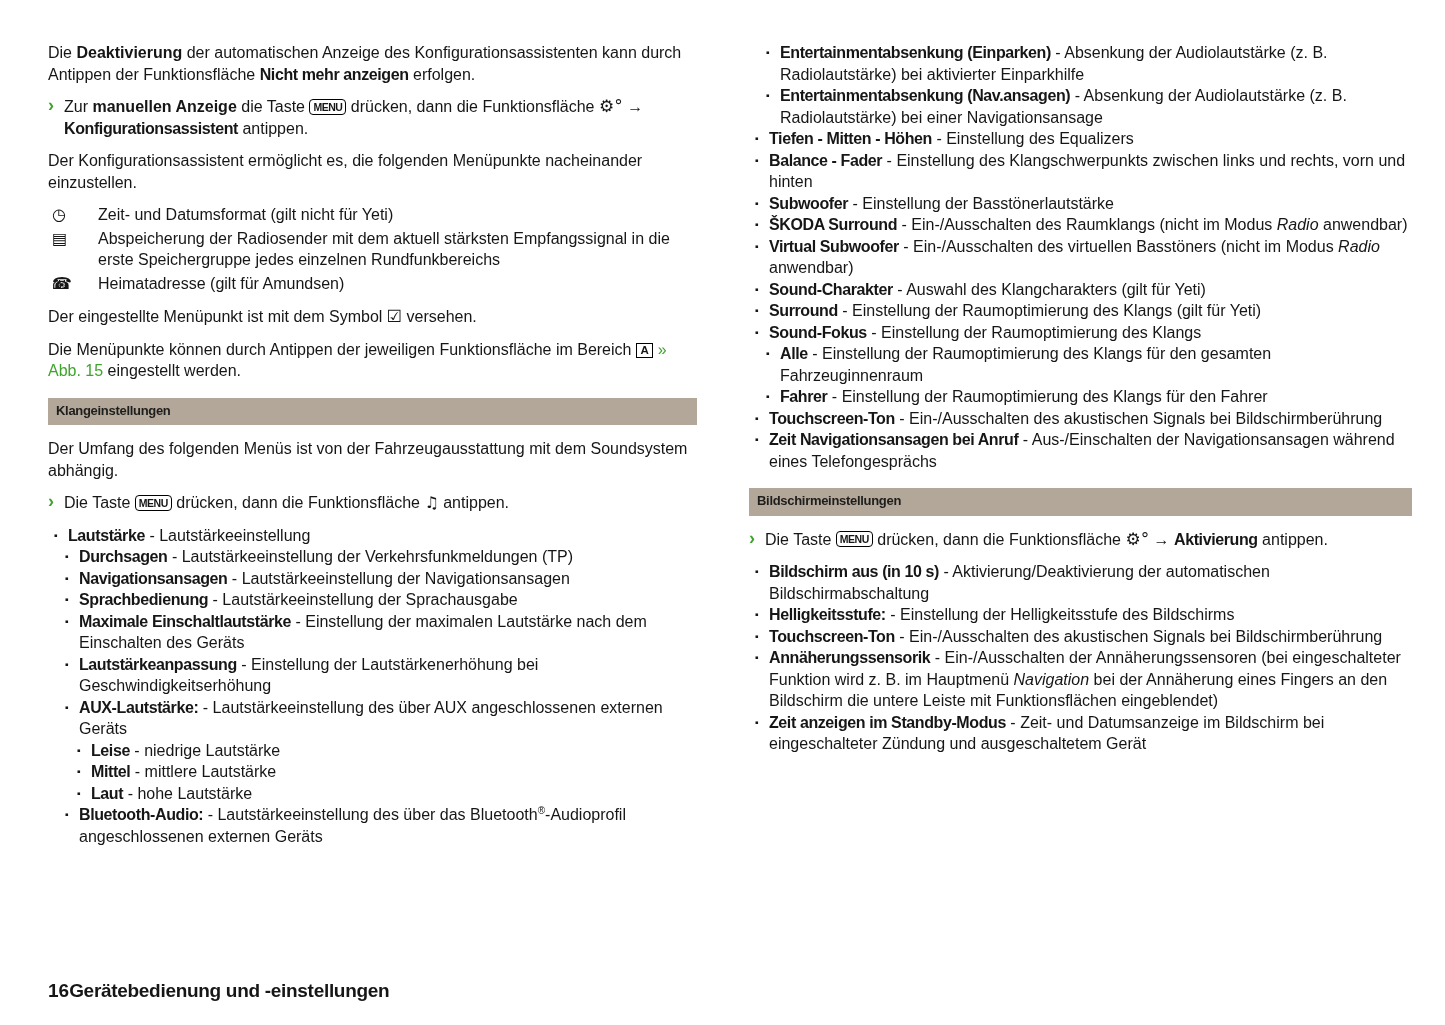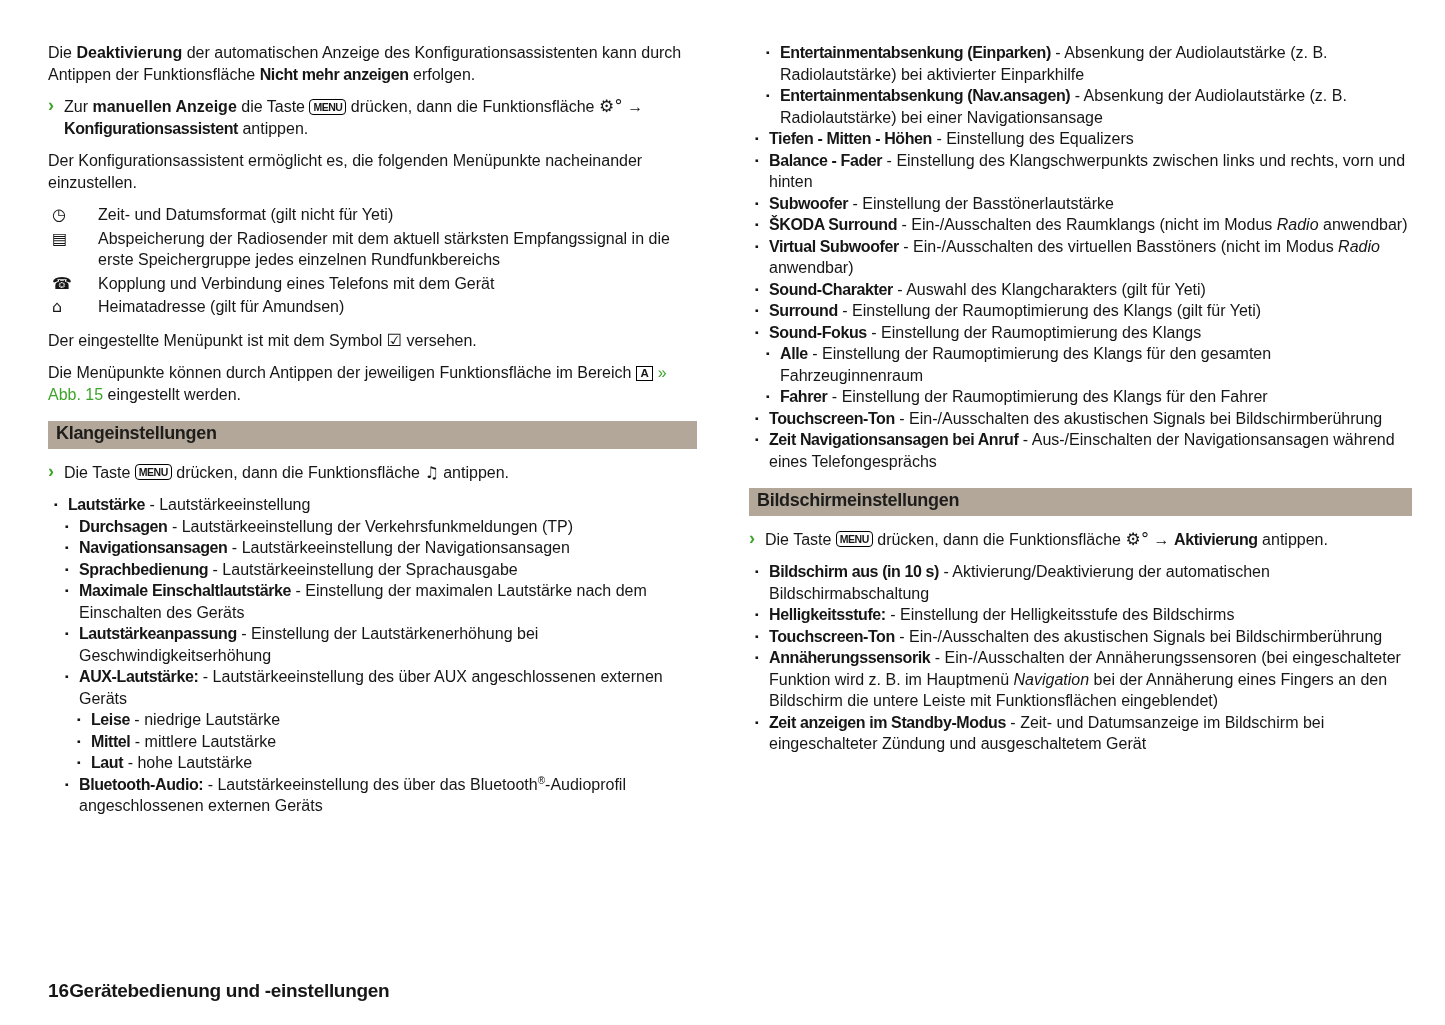--- a/index.html
+++ b/index.html
@@ -24,21 +24,21 @@
     position:absolute;left:0;top:-1px;color:var(--accent-green,#3fa42c);
     font-weight:bold;font-size:18px;
   }
 
   .icon-list{margin:2px 0 12px;}
   .icon-item{position:relative;padding-left:50px;margin:2px 0;}
   .icon-item .ic{position:absolute;left:4px;top:0;}
 
   .section-header{
     background:var(--header-bg,#b3a79a);color:#1d1d1b;
-    font-weight:bold;font-size:18px;letter-spacing:-0.3px;
+    font-weight:bold;font-size:13px;letter-spacing:-0.3px;
     padding:2px 8px 4px;margin:16px 0 13px;
   }
 
   .bullet-list{margin:0 0 12px;}
   .li{position:relative;}
   .lvl1{padding-left:20px;}
   .lvl2{padding-left:31px;}
   .lvl3{padding-left:43px;}
   .bullet{position:absolute;top:0;font-size:10.5px;}
   .lvl1 .bullet{left:6px;}
@@ -85,30 +85,31 @@
       <div class="step">
         <span class="step-arrow">›</span>
         <span><span>Zur </span><span class="b">manuellen Anzeige</span><span> die Taste </span><span class="menu-key">MENU</span><span> drücken, dann die Funktionsfläche </span><span class="glyph gear-icon">⚙°</span><span> → </span><span class="term">Konfigurationsassistent</span><span> antippen.</span></span>
       </div>
 
       <p class="para"><span>Der Konfigurationsassistent ermöglicht es, die folgenden Menüpunkte nacheinander einzustellen.</span></p>
 
       <div class="icon-list">
           <div class="icon-item"><span class="glyph clock-icon ic">◷</span><span>Zeit- und Datumsformat (gilt nicht für Yeti)</span></div>
           <div class="icon-item"><span class="glyph radio-icon ic">▤</span><span>Abspeicherung der Radiosender mit dem aktuell stärksten Empfangssignal in die erste Speichergruppe jedes einzelnen Rundfunkbereichs</span></div>
-          <div class="icon-item"><span class="glyph phone-icon ic">☎</span><span>Kopplung und Verbindung eines Telefons mit dem Gerät</span></div>
+          <div class="icon-item"><span class="glyph phone-icon ic">☎</span></div>
           <div class="icon-item"><span class="glyph home-icon ic">⌂</span><span>Heimatadresse (gilt für Amundsen)</span></div>
         </div>
 
       <p class="para"><span>Der eingestellte Menüpunkt ist mit dem Symbol </span><span class="glyph checkbox-checked-icon">☑</span><span> versehen.</span></p>
 
       <p class="para"><span>Die Menüpunkte können durch Antippen der jeweiligen Funktionsfläche im Bereich </span><span class="box-a">A</span><span> </span><span class="green">» Abb. 15</span><span> eingestellt werden.</span></p>
 
       <div class="section-header">Klangeinstellungen</div>
 
+      <p class="para"><span>Der Umfang des folgenden Menüs ist von der Fahrzeugausstattung mit dem Soundsystem abhängig.</span></p>
 
       <div class="step">
         <span class="step-arrow">›</span>
         <span><span>Die Taste </span><span class="menu-key">MENU</span><span> drücken, dann die Funktionsfläche </span><span class="glyph sound-icon">♫</span><span> antippen.</span></span>
       </div>
 
       <div class="bullet-list">
           <div class="li lvl1"><span class="bullet">▪</span><span class="term">Lautstärke</span><span> - Lautstärkeeinstellung</span></div>
           <div class="li lvl2"><span class="bullet">▪</span><span class="term">Durchsagen</span><span> - Lautstärkeeinstellung der Verkehrsfunkmeldungen (TP)</span></div>
           <div class="li lvl2"><span class="bullet">▪</span><span class="term">Navigationsansagen</span><span> - Lautstärkeeinstellung der Navigationsansagen</span></div>

